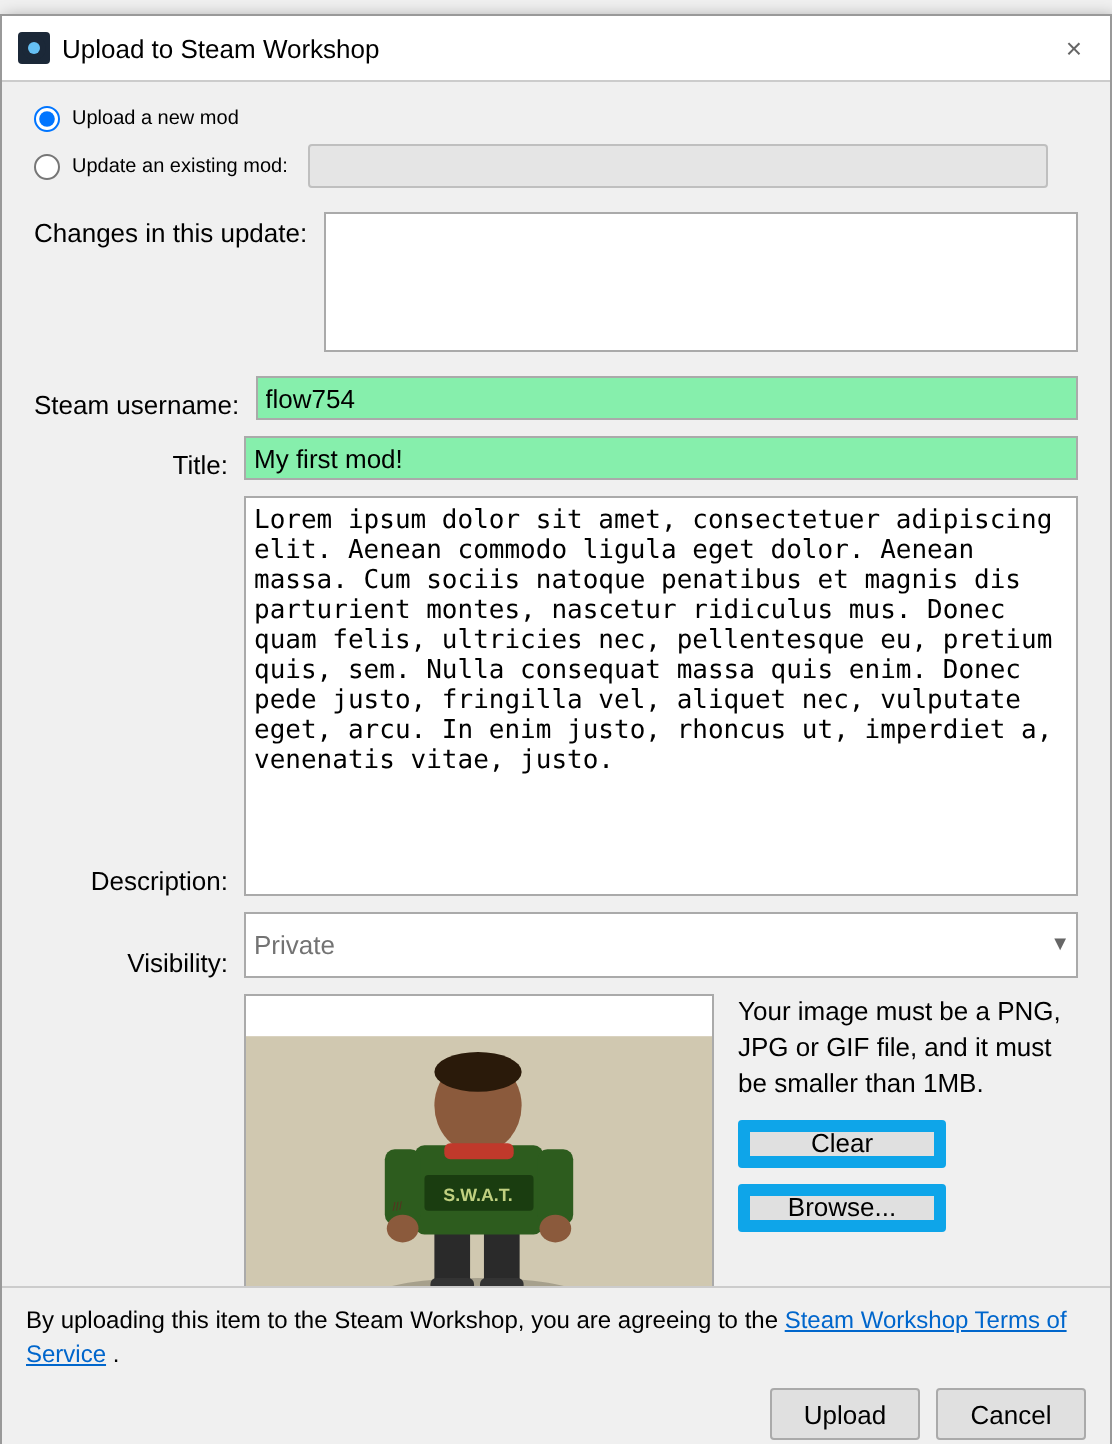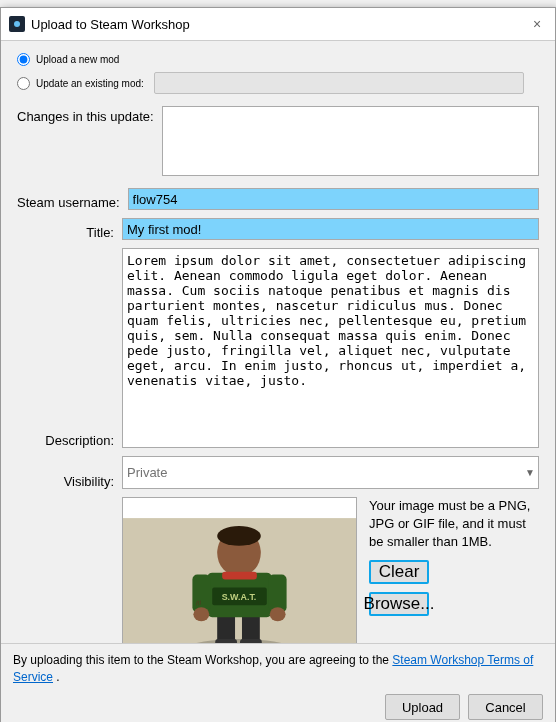--- a/index.html
+++ b/index.html
@@ -113,21 +113,21 @@
       padding-right: 8px;
       padding-top: 3px;
       font-size: 13px;
       color: #000;
       flex-shrink: 0;
     }
     .form-control {
       flex: 1;
       height: 22px;
       border: 1px solid #aaa;
-      background: #7dd3fc;
+      background: #86efac;
       padding: 1px 4px;
       font-size: 13px;
       color: #000;
       border-radius: 0;
     }
     .form-textarea {
       flex: 1;
       height: 200px;
       border: 1px solid #aaa;
       background: #fff;
@@ -193,25 +193,25 @@
       display: flex;
       flex-direction: column;
       gap: 8px;
     }
     .image-info-text {
       font-size: 13px;
       color: #000;
       line-height: 1.4;
     }
     .img-btn {
-      width: 60px;
+      width: 104px;
       height: 24px;
       background: #e0e0e0;
-      border: 2px solid #0ea5e9;
-      font-size: 17px;
+      border: 6px solid #0ea5e9;
+      font-size: 13px;
       cursor: pointer;
       border-radius: 2px;
       display: flex;
       align-items: center;
       justify-content: center;
     }
     .footer {
       border-top: 1px solid #ccc;
       padding: 8px 12px;
       background: #f0f0f0;

